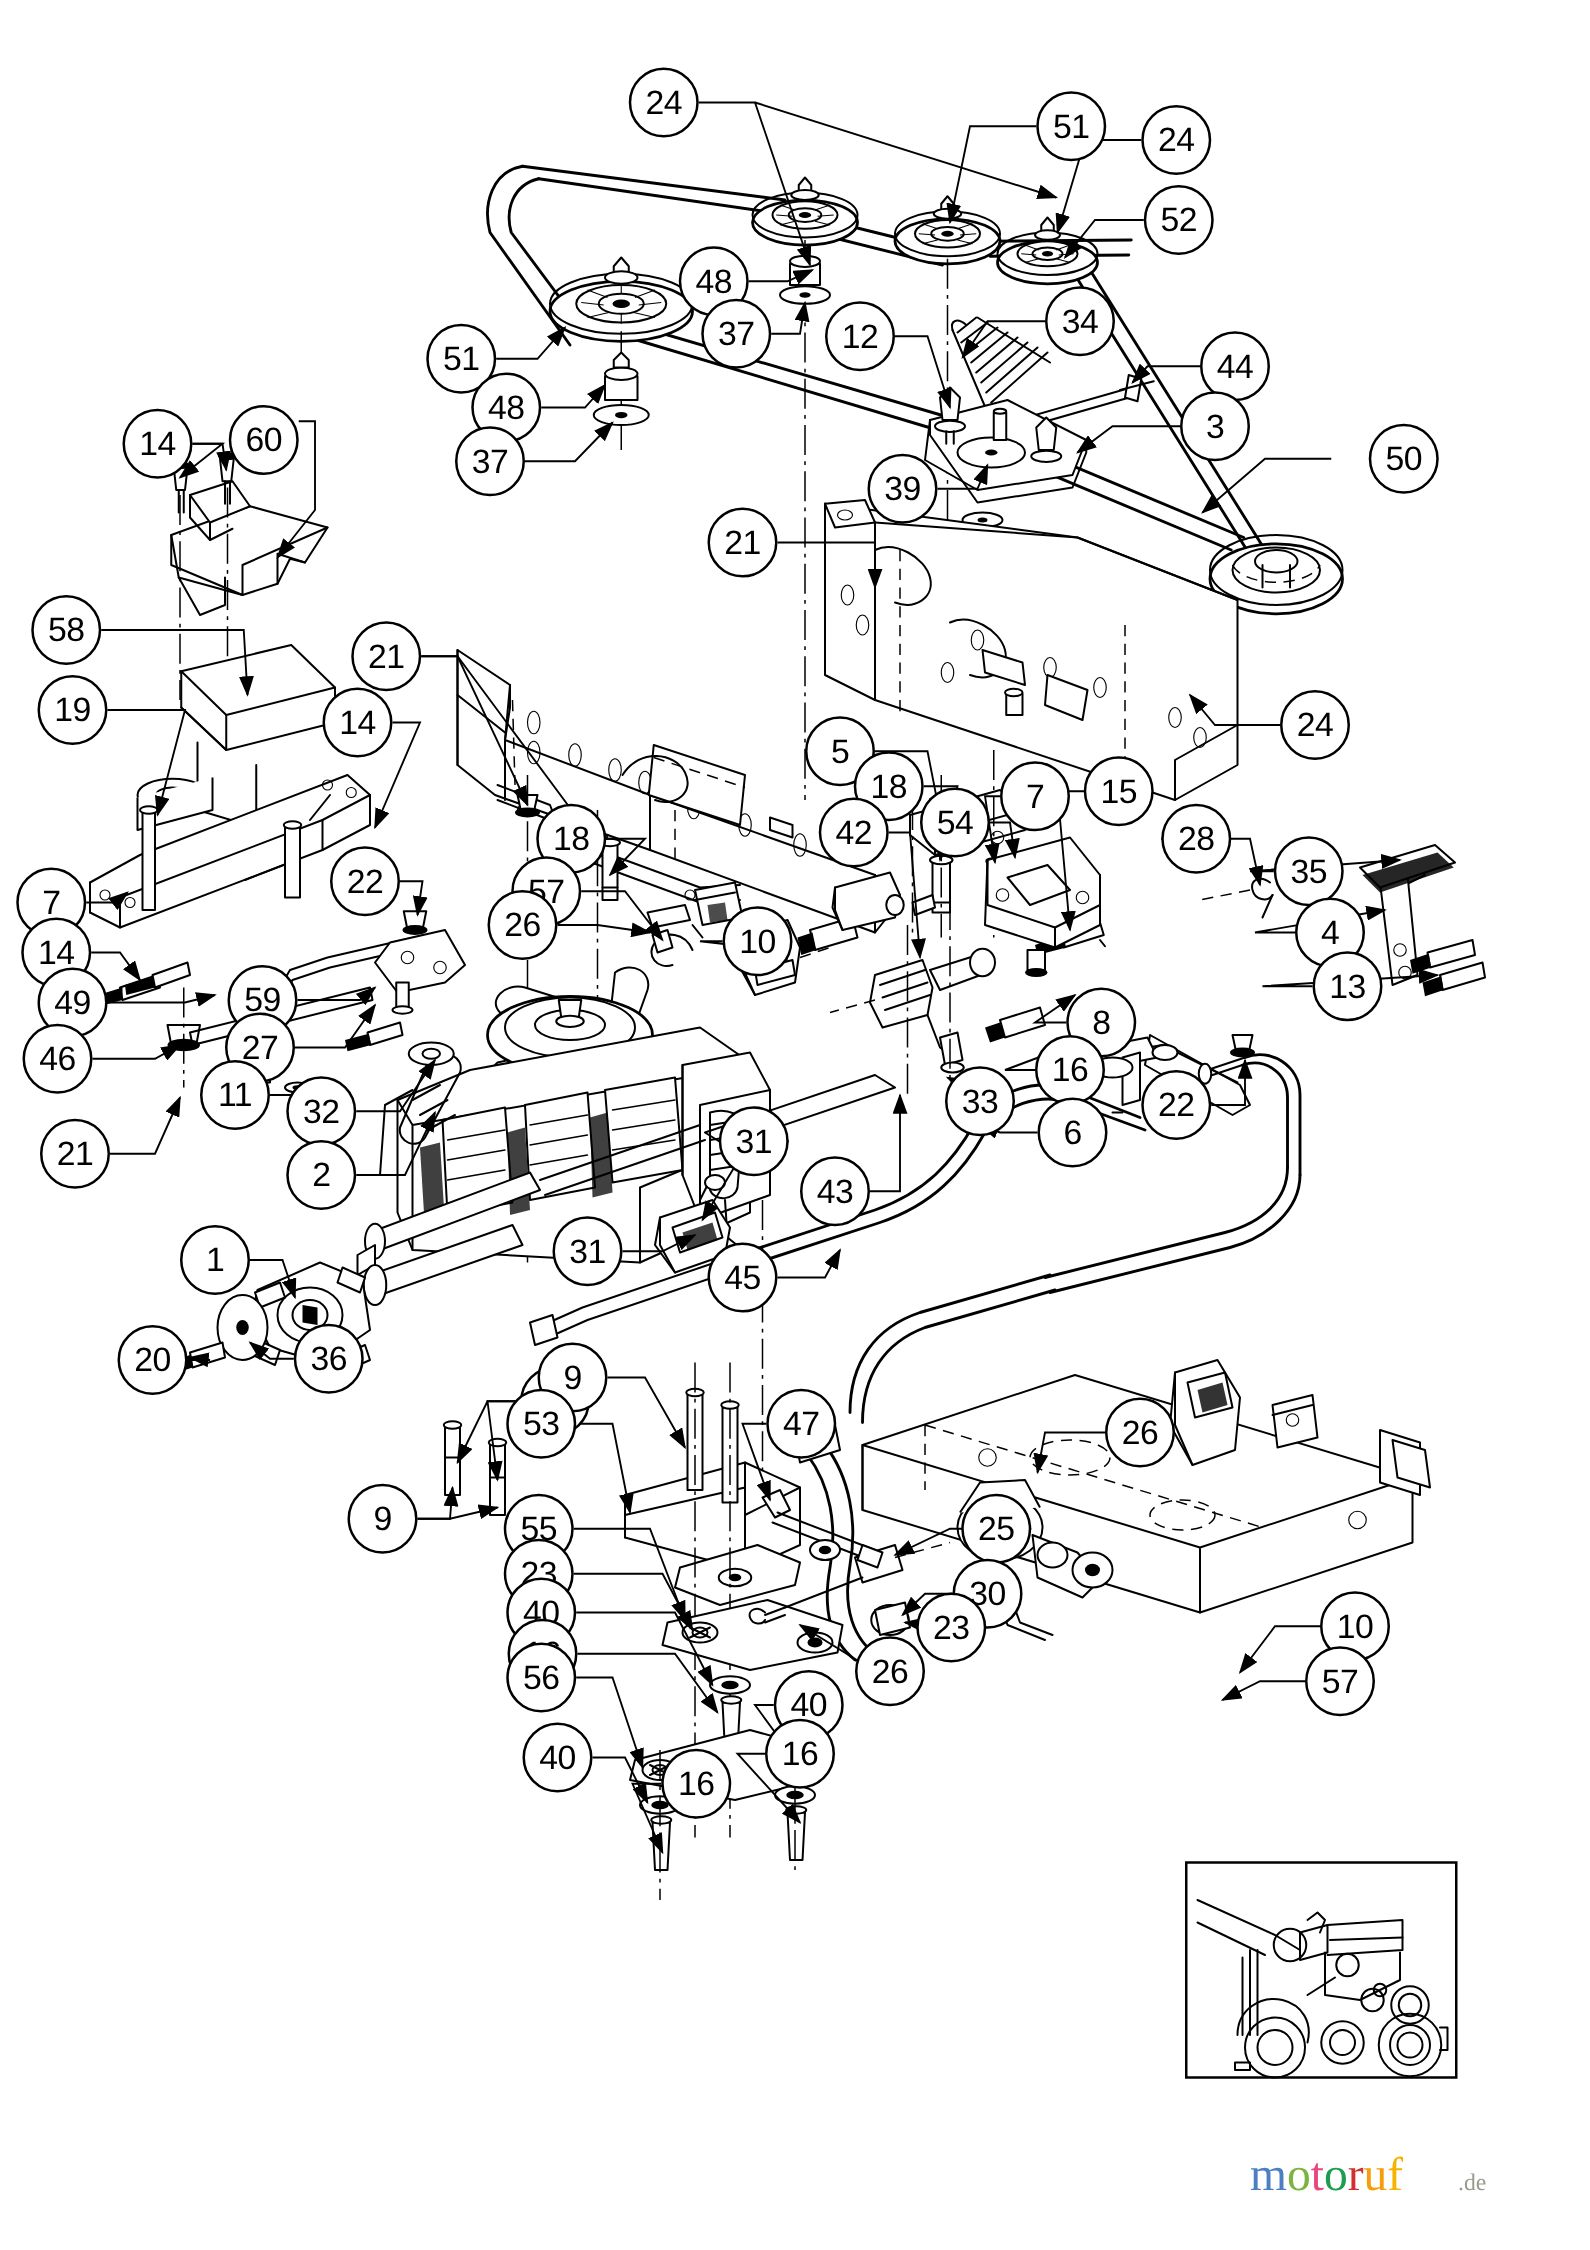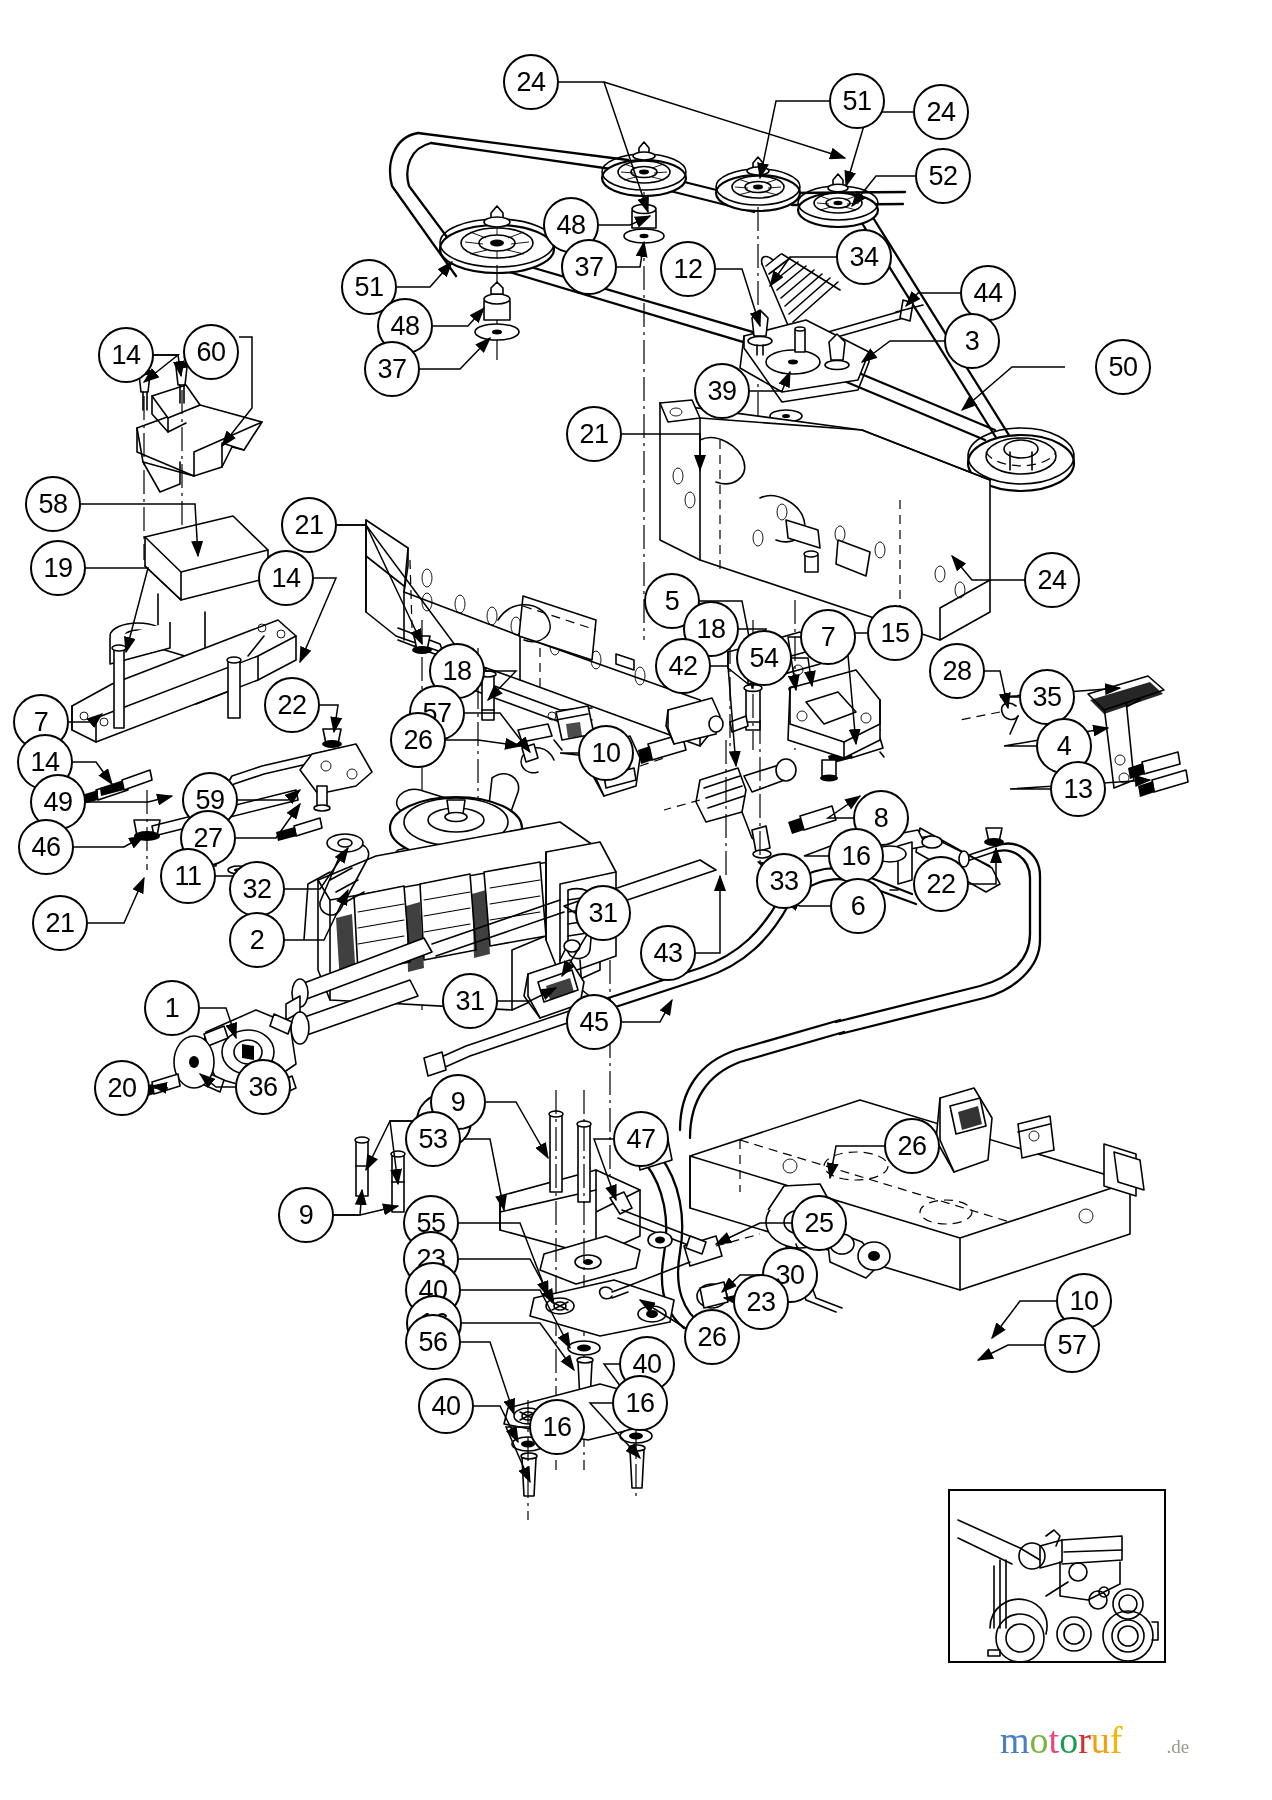--- a/index.html
+++ b/index.html
@@ -823,21 +823,21 @@
     <div class="callout" style="left: 594px; top: 1022px;">45</div>
     <div class="callout" style="left: 122px; top: 1088px;">20</div>
     <div class="callout" style="left: 263px; top: 1087px;">36</div>
     <div class="callout" style="left: 444px; top: 1121px;">38</div>
     <div class="callout" style="left: 458px; top: 1102px;">9</div>
     <div class="callout" style="left: 433px; top: 1139px;">53</div>
     <div class="callout" style="left: 641px; top: 1139px;">47</div>
     <div class="callout" style="left: 912px; top: 1146px;">26</div>
     <div class="callout" style="left: 306px; top: 1215px;">9</div>
     <div class="callout" style="left: 431px; top: 1223px;">55</div>
-    <div class="callout" style="left: 819px; top: 1223px;">25</div>
+    <div class="callout" style="left: 797px; top: 1223px;">25</div>
     <div class="callout" style="left: 431px; top: 1259px;">23</div>
     <div class="callout" style="left: 433px; top: 1290px;">40</div>
     <div class="callout" style="left: 790px; top: 1275px;">30</div>
     <div class="callout" style="left: 434px; top: 1323px;">16</div>
     <div class="callout" style="left: 761px; top: 1302px;">23</div>
     <div class="callout" style="left: 1084px; top: 1301px;">10</div>
     <div class="callout" style="left: 712px; top: 1337px;">26</div>
     <div class="callout" style="left: 1072px; top: 1345px;">57</div>
     <div class="callout" style="left: 433px; top: 1342px;">56</div>
     <div class="callout" style="left: 647px; top: 1364px;">40</div>

